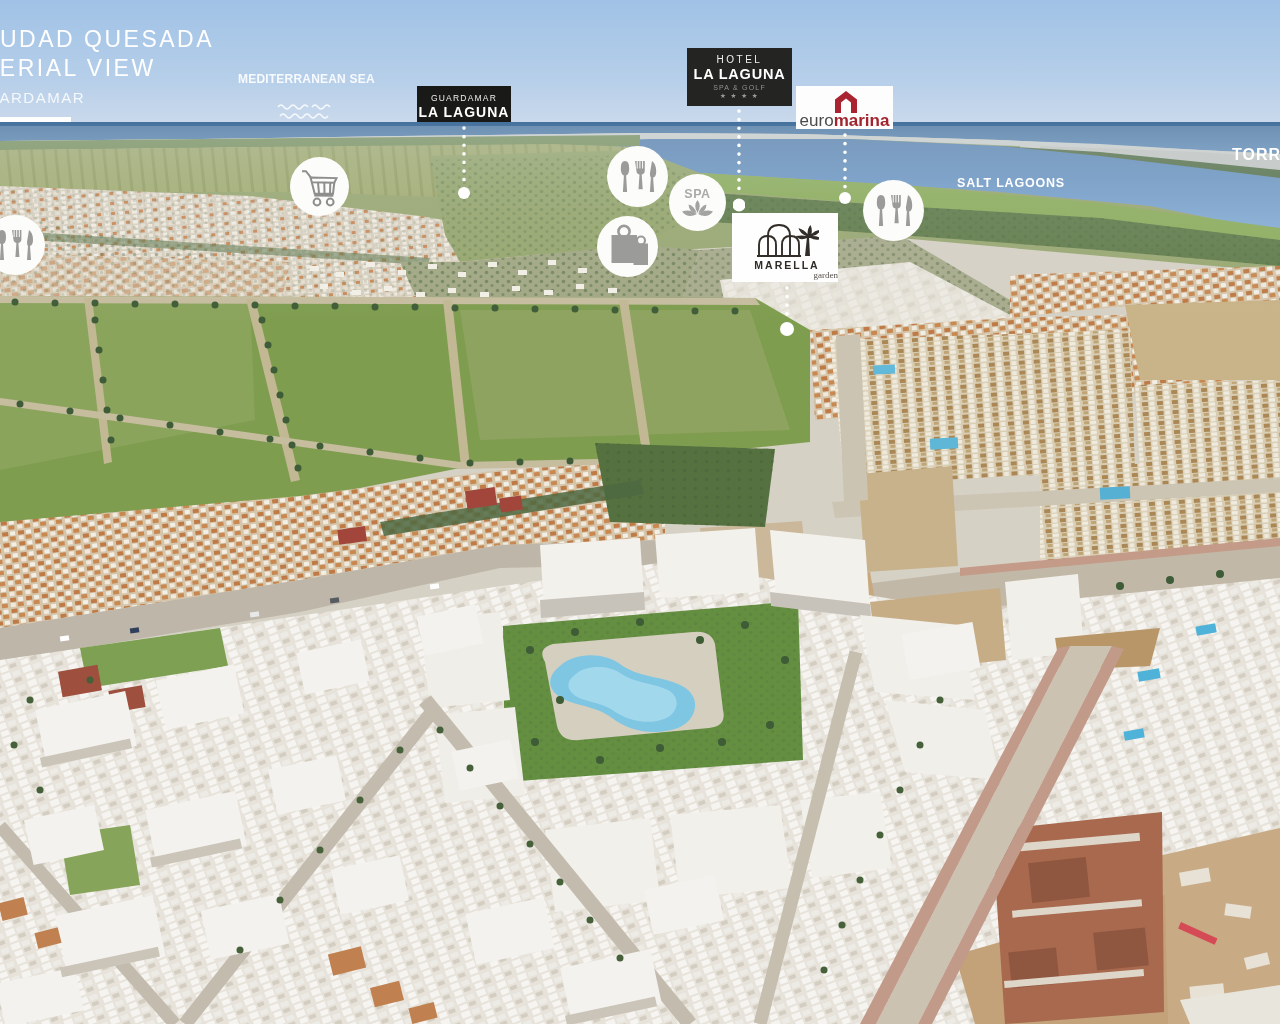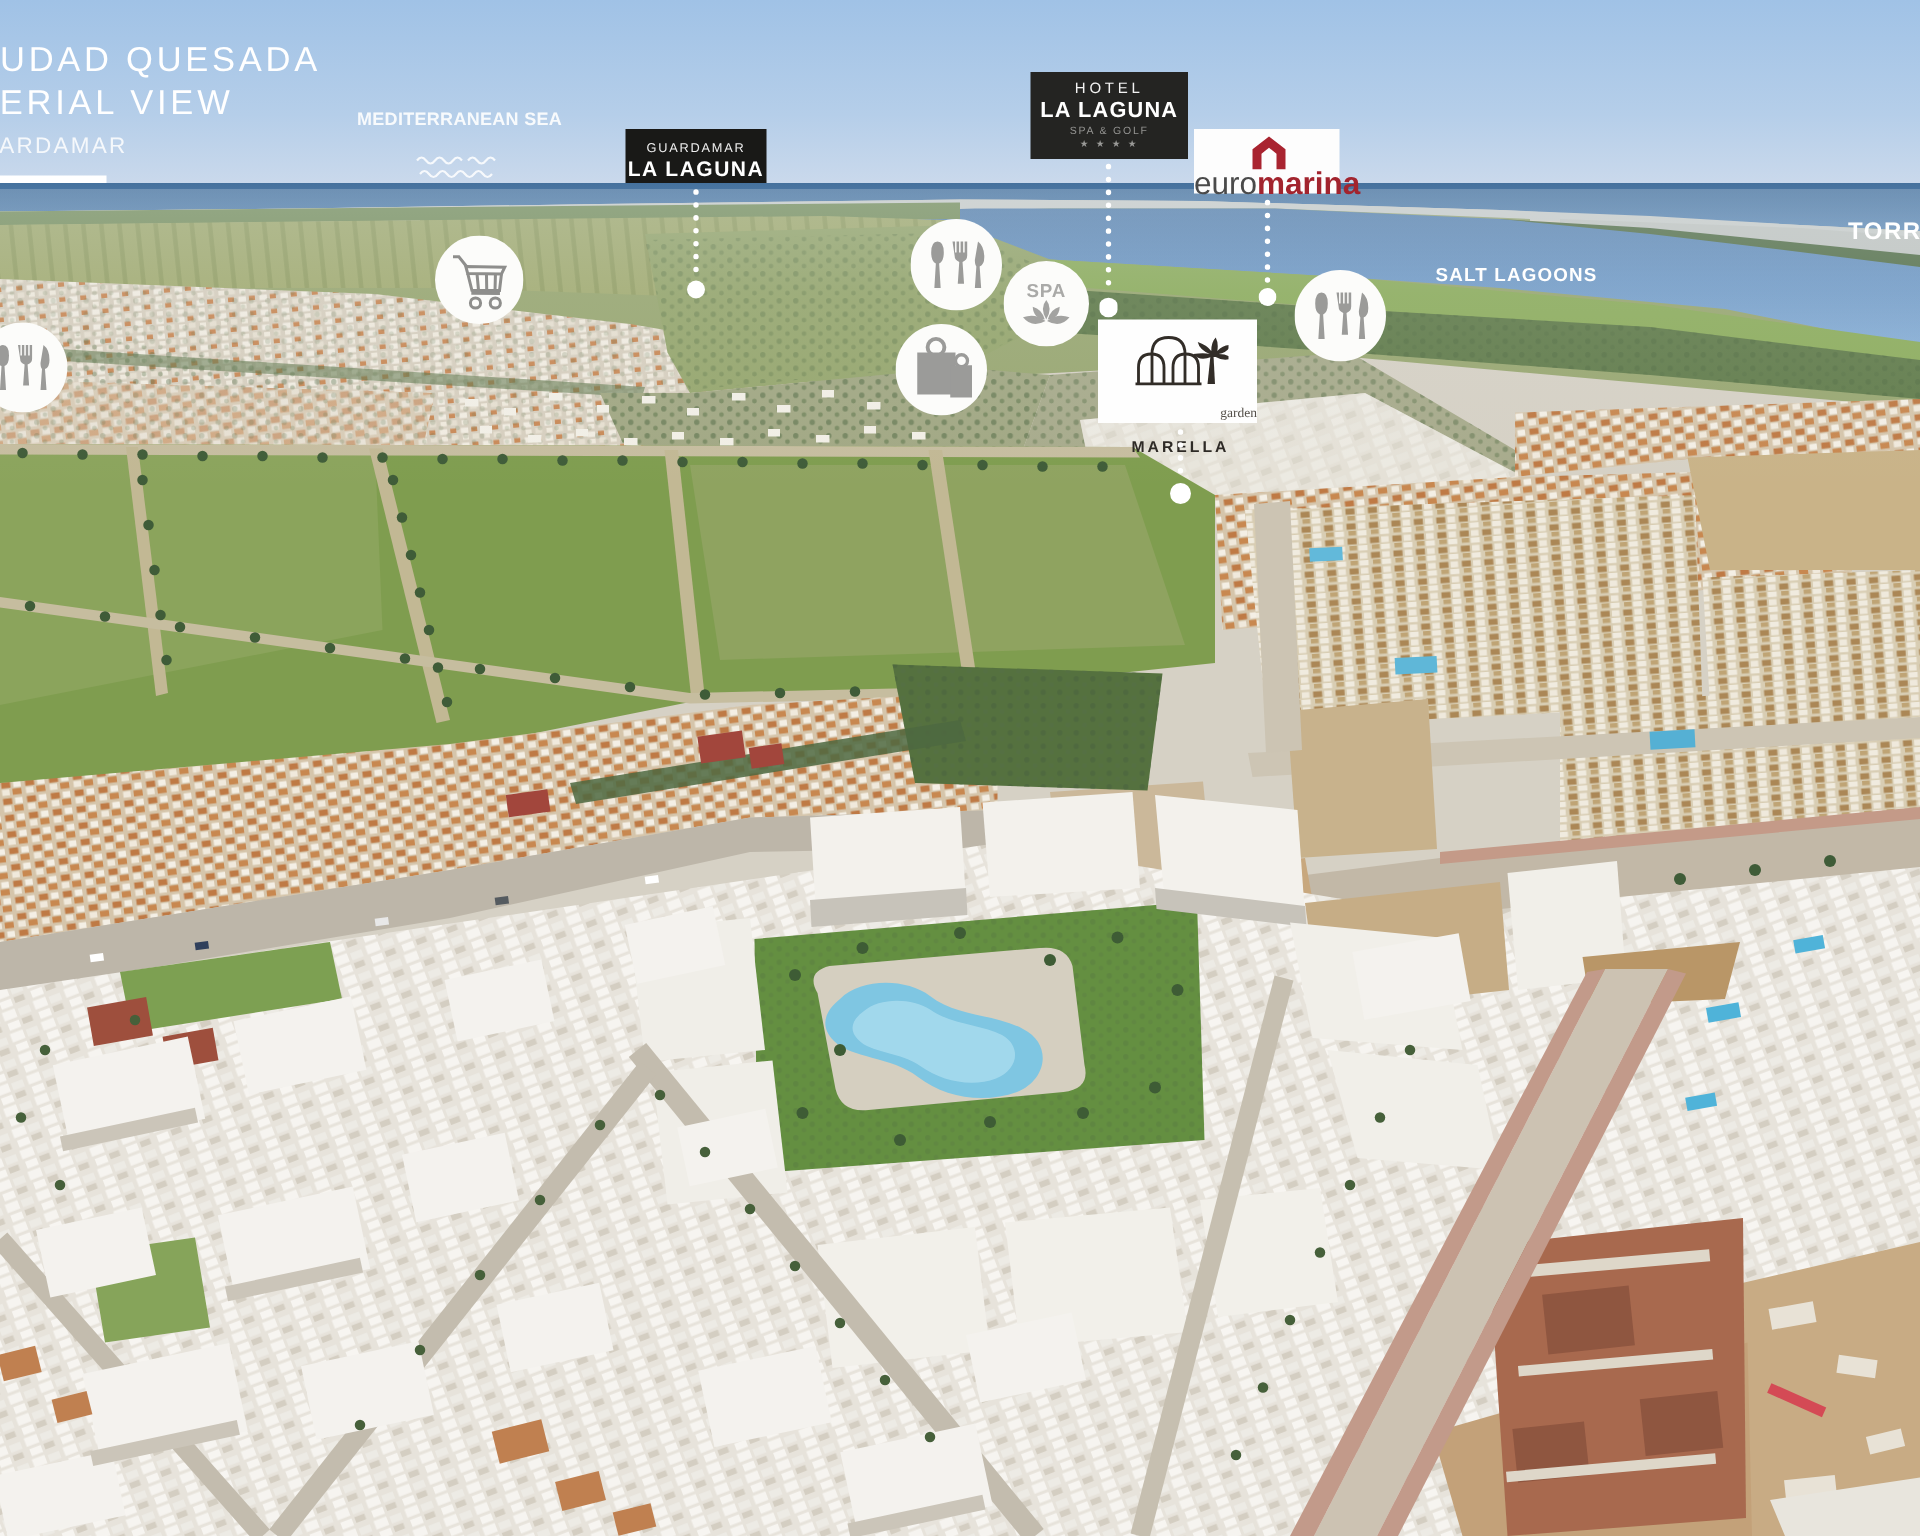--- a/index.html
+++ b/index.html
@@ -518,21 +518,21 @@
   <line x1="6" y1="6" x2="6" y2="92" stroke="#fff" stroke-width="3.6" stroke-dasharray="0.1 8.5" stroke-linecap="round"></line>
   <circle cx="6" cy="100" r="6.5" fill="#fff"></circle>
 </svg>
 
 <div class="lbl" style="left:796px;top:86px;width:97px;height:43px;background:#fdfdfd;"></div>
 
 <svg class="lbl" style="left:831px;top:89px;" width="30" height="24" viewBox="0 0 30 24">
   <path d="M4,24 L4,10.5 L15,2 L26,10.5 L26,24 L20,24 L20,13.5 L15,9.5 L10,13.5 L10,24 Z" fill="#a92430"></path>
 </svg>
 
-<div class="lbl" style="left:796px;top:111px;width:97px;text-align:center;font-size:21px;color:#4a4a4a;"><span>euro</span><b style="color:#a2242e;">marina</b></div>
+<div class="lbl" style="left:796px;top:111px;width:97px;text-align:center;font-size:17px;color:#4a4a4a;"><span>euro</span><b style="color:#a2242e;">marina</b></div>
 
 <svg class="lbl" style="left:839px;top:129px;" width="12" height="78" viewBox="0 0 12 78">
   <line x1="6" y1="6" x2="6" y2="62" stroke="#fff" stroke-width="3.6" stroke-dasharray="0.1 8.5" stroke-linecap="round"></line>
   <circle cx="6" cy="69" r="6" fill="#fff"></circle>
 </svg>
 
 <div class="lbl" style="left:732px;top:213px;width:106px;height:69px;background:#fefefe;"></div>
 
 <svg class="lbl" style="left:755px;top:221px;" width="64" height="36" viewBox="0 0 64 36">
   <g fill="none" stroke="#322d28" stroke-width="1.9">
@@ -540,21 +540,21 @@
     <path d="M13,35 L13,15 Q13,4 24,4 Q35,4 35,15 L35,35"></path>
     <path d="M27,35 L27,24 Q27,15 35.5,15 Q44,15 44,24 L44,35"></path>
     <path d="M2,35 L46,35"></path>
   </g>
   <g fill="#322d28">
     <path d="M50,35 L52,16 L54,16 L55,35 Z"></path>
     <path d="M52.5,17 q-8,3 -12,-2 q7,-1 11,0 q-7,-3 -8,-8 q6,2 9,6 q0,-6 3,-9 q2,4 1,9 q4,-4 9,-4 q-2,5 -8,6 q6,0 9,3 q-6,2 -11,-1 z"></path>
   </g>
 </svg>
 
-<div class="lbl" style="left:734px;top:259px;width:106px;text-align:center;font-size:10.5px;font-weight:bold;letter-spacing:2px;color:#2e2a26;margin-top:33px;">MARELLA</div>
+<div class="lbl" style="left:734px;top:259px;width:106px;text-align:center;font-size:10.5px;font-weight:bold;letter-spacing:2px;color:#2e2a26;">MARELLA</div>
 <div class="lbl" style="left:732px;top:270px;width:106px;text-align:right;font-size:9px;color:#55504a;font-family:'Liberation Serif',serif;">garden</div>
 
 <svg class="lbl" style="left:780px;top:282px;" width="14" height="56" viewBox="0 0 14 56">
   <line x1="7" y1="6" x2="7" y2="40" stroke="#fff" stroke-width="3.6" stroke-dasharray="0.1 8.5" stroke-linecap="round"></line>
   <circle cx="7" cy="47" r="7" fill="#fff"></circle>
 </svg>
 
 <svg class="lbl" style="left:-15px;top:215px;" width="60" height="60" viewBox="0 0 60 60">
   <circle cx="30" cy="30" r="30" fill="#fcfcfa"></circle>
   <g fill="#9b9b99">

